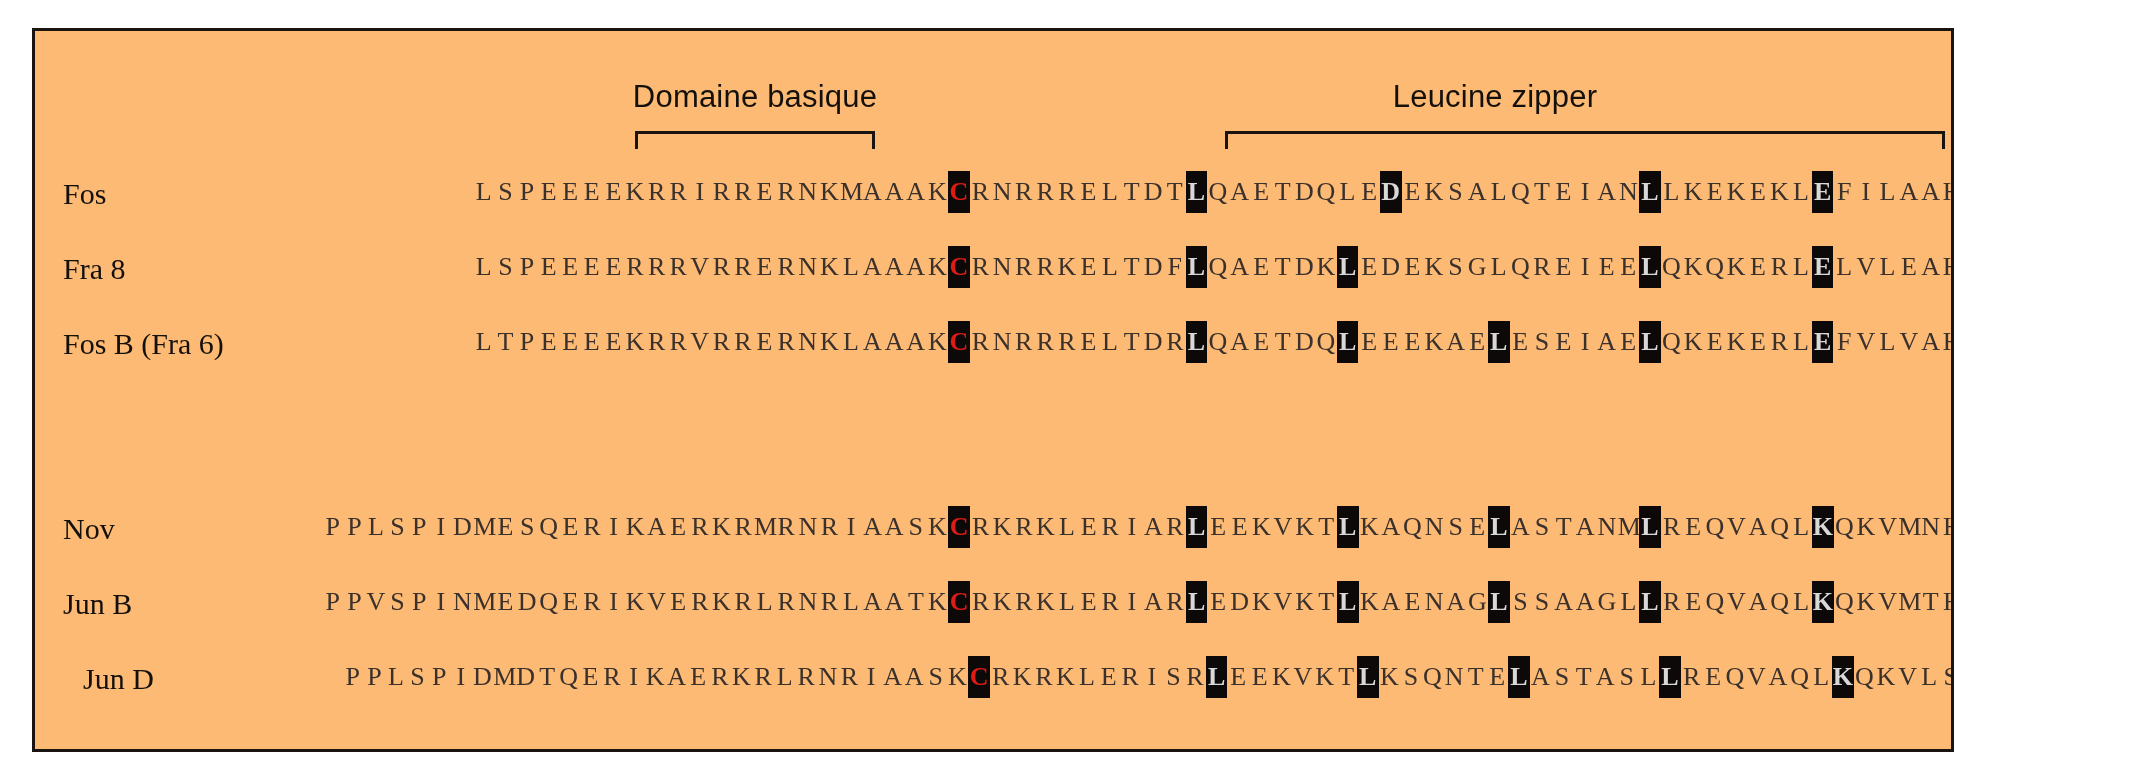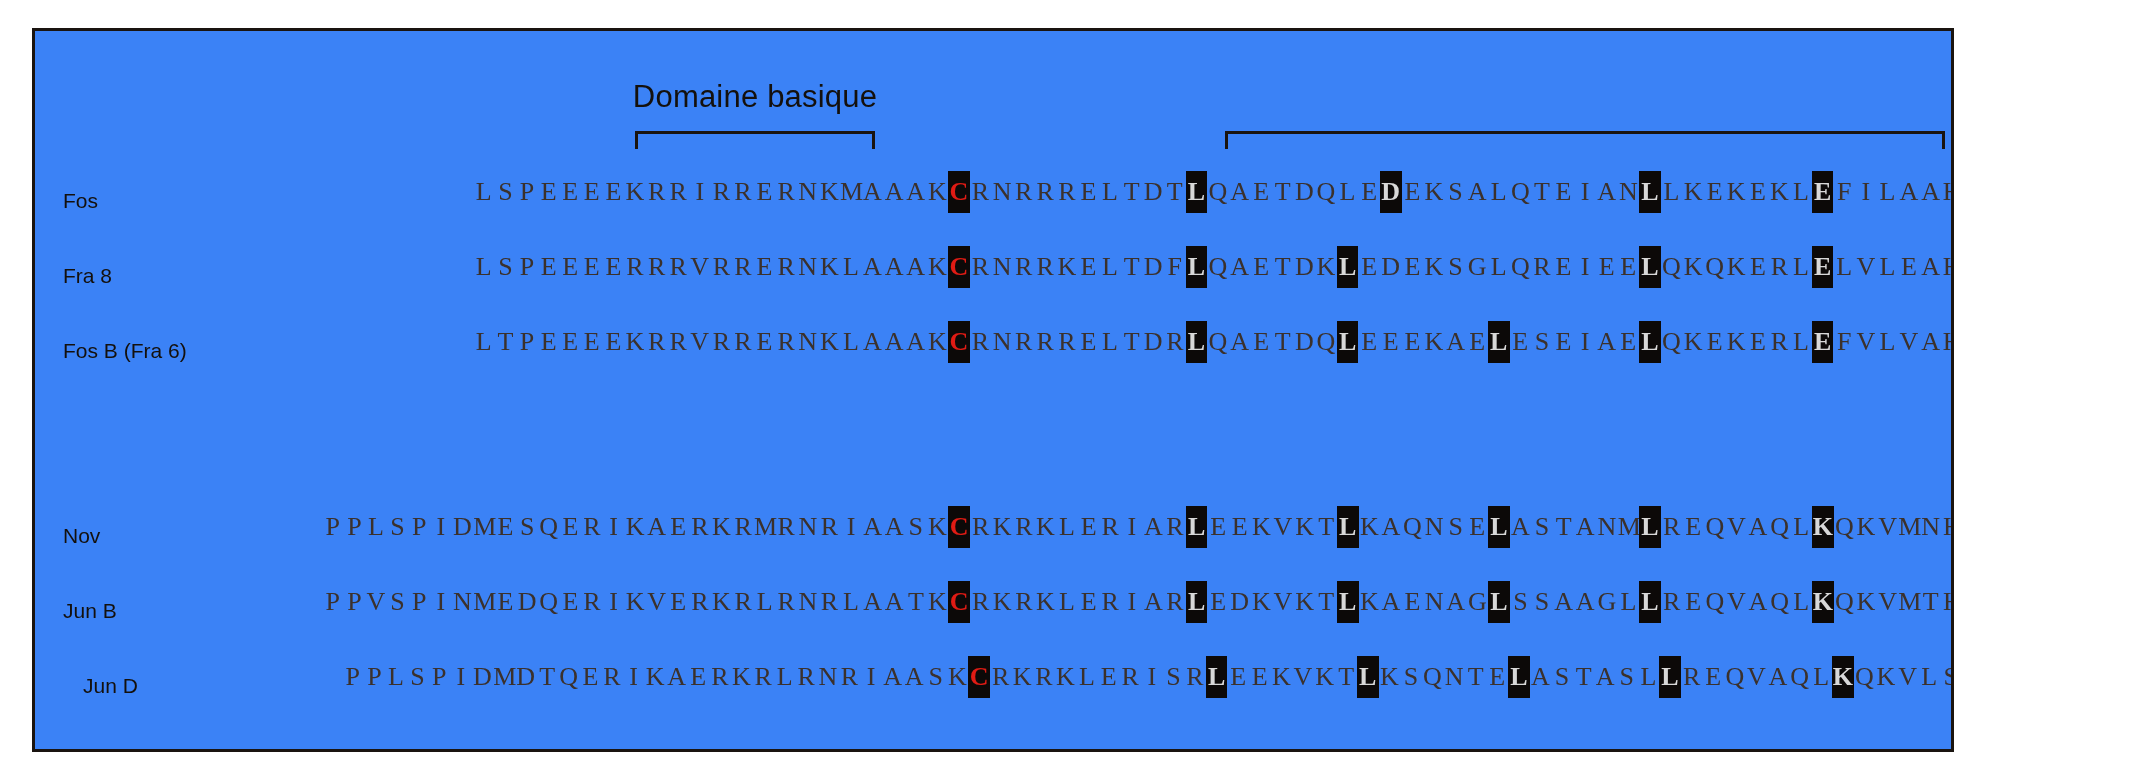--- a/index.html
+++ b/index.html
@@ -6,21 +6,21 @@
   html,body{margin:0;padding:0;background:#ffffff;}
   body{
     width:2140px;height:784px;
     font-family:"Liberation Serif", serif;
     -webkit-font-smoothing:antialiased;
   }
   #figure{
     position:absolute;
     left:32px; top:28px;
     width:1922px; height:724px;
-    background:#3b82f6;
+    background:#fdba74;
     border:3px solid #1a1410;
     box-sizing:border-box;
     overflow:hidden;
     padding-left:31px;
   }
 
   
   .group-label{
     position:absolute;
     font-family:"Liberation Sans", sans-serif;
@@ -42,23 +42,23 @@
   
   .row{
     position:absolute;
     left:0; right:0;
     height:54px;
     display:block;
   }
   .row-label{
     position:absolute;
     left:28px;
-    top:24px;
-    font-family:Liberation Sans, sans-serif;
-    font-size:21px;
+    top:12px;
+    font-family:Liberation Serif, serif;
+    font-size:30px;
     color:#14100c;
     white-space:nowrap;
   }
   .seq{
     position:absolute;
     top:6px;
     font-family:"Liberation Serif", serif;
     font-size:26px;
     letter-spacing:0px;
     white-space:pre;
@@ -82,20 +82,21 @@
   }
 </style>
 </head>
 <body>
 
 <div id="figure">
 
   <div class="group-label" style="left:560px; top:48px; width:320px;">Domaine basique</div>
   <div class="bracket" style="left:600px; top:100px; width:240px;"></div>
 
+  <div class="group-label" style="left:1300px; top:48px; width:320px;">Leucine zipper</div>
   <div class="bracket" style="left:1190px; top:100px; width:720px;"></div>
 
   <div class="row" style="top:134px;">
     <div class="row-label">Fos</div>
     <div class="seq" style="left:438px;"><span class="res">L</span><span class="res">S</span><span class="res">P</span><span class="res">E</span><span class="res">E</span><span class="res">E</span><span class="res">E</span><span class="res">K</span><span class="res">R</span><span class="res">R</span><span class="res">I</span><span class="res">R</span><span class="res">R</span><span class="res">E</span><span class="res">R</span><span class="res">N</span><span class="res">K</span><span class="res">M</span><span class="res">A</span><span class="res">A</span><span class="res">A</span><span class="res">K</span><span class="res hl cys">C</span><span class="res">R</span><span class="res">N</span><span class="res">R</span><span class="res">R</span><span class="res">R</span><span class="res">E</span><span class="res">L</span><span class="res">T</span><span class="res">D</span><span class="res">T</span><span class="res hl">L</span><span class="res">Q</span><span class="res">A</span><span class="res">E</span><span class="res">T</span><span class="res">D</span><span class="res">Q</span><span class="res">L</span><span class="res">E</span><span class="res hl">D</span><span class="res">E</span><span class="res">K</span><span class="res">S</span><span class="res">A</span><span class="res">L</span><span class="res">Q</span><span class="res">T</span><span class="res">E</span><span class="res">I</span><span class="res">A</span><span class="res">N</span><span class="res hl">L</span><span class="res">L</span><span class="res">K</span><span class="res">E</span><span class="res">K</span><span class="res">E</span><span class="res">K</span><span class="res">L</span><span class="res hl">E</span><span class="res">F</span><span class="res">I</span><span class="res">L</span><span class="res">A</span><span class="res">A</span><span class="res">H</span></div>
   </div>
 
   <div class="row" style="top:209px;">
     <div class="row-label">Fra 8</div>
     <div class="seq" style="left:438px;"><span class="res">L</span><span class="res">S</span><span class="res">P</span><span class="res">E</span><span class="res">E</span><span class="res">E</span><span class="res">E</span><span class="res">R</span><span class="res">R</span><span class="res">R</span><span class="res">V</span><span class="res">R</span><span class="res">R</span><span class="res">E</span><span class="res">R</span><span class="res">N</span><span class="res">K</span><span class="res">L</span><span class="res">A</span><span class="res">A</span><span class="res">A</span><span class="res">K</span><span class="res hl cys">C</span><span class="res">R</span><span class="res">N</span><span class="res">R</span><span class="res">R</span><span class="res">K</span><span class="res">E</span><span class="res">L</span><span class="res">T</span><span class="res">D</span><span class="res">F</span><span class="res hl">L</span><span class="res">Q</span><span class="res">A</span><span class="res">E</span><span class="res">T</span><span class="res">D</span><span class="res">K</span><span class="res hl">L</span><span class="res">E</span><span class="res">D</span><span class="res">E</span><span class="res">K</span><span class="res">S</span><span class="res">G</span><span class="res">L</span><span class="res">Q</span><span class="res">R</span><span class="res">E</span><span class="res">I</span><span class="res">E</span><span class="res">E</span><span class="res hl">L</span><span class="res">Q</span><span class="res">K</span><span class="res">Q</span><span class="res">K</span><span class="res">E</span><span class="res">R</span><span class="res">L</span><span class="res hl">E</span><span class="res">L</span><span class="res">V</span><span class="res">L</span><span class="res">E</span><span class="res">A</span><span class="res">H</span></div>

